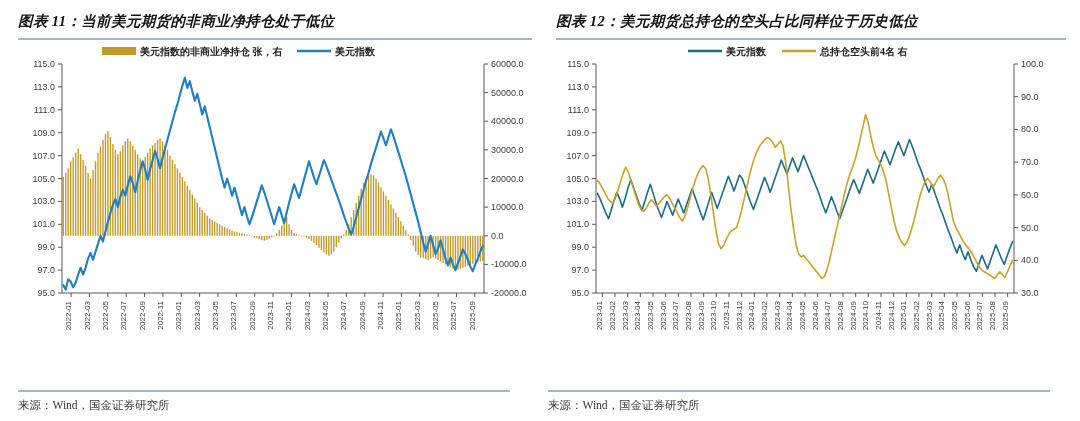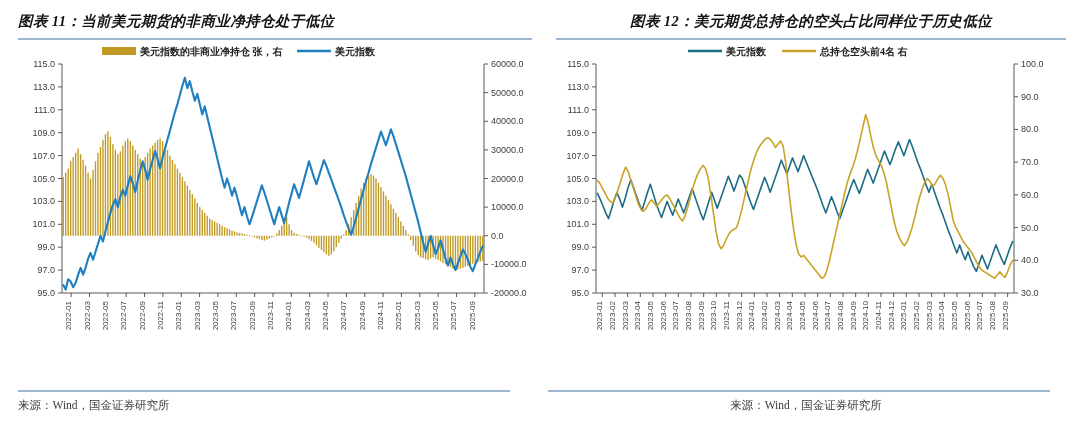--- a/index.html
+++ b/index.html
@@ -6,21 +6,21 @@
   body{
     width:1080px;height:421px;
     background:#ffffff;
     font-family:"Liberation Sans","DejaVu Sans",sans-serif;
     color:#222;
     overflow:hidden;
   }
   .page{position:relative;width:1080px;height:371px;display:flex;}
   .panel{position:relative;width:540px;height:421px;box-sizing:border-box;}
   .panel.left{padding-left:14px;padding-right:8px;}
-  .panel.right{padding-left:8px;padding-right:14px;text-align:center;}
+  .panel.right{padding-left:8px;padding-right:14px;}
 
   .fig-title{
     font-family:"Liberation Serif","DejaVu Serif",serif;
     font-weight:bold;font-style:italic;
     font-size:14.5px;
     color:#141414;
     letter-spacing:.4px;
     padding-top:12px;
     white-space:nowrap;
   }

